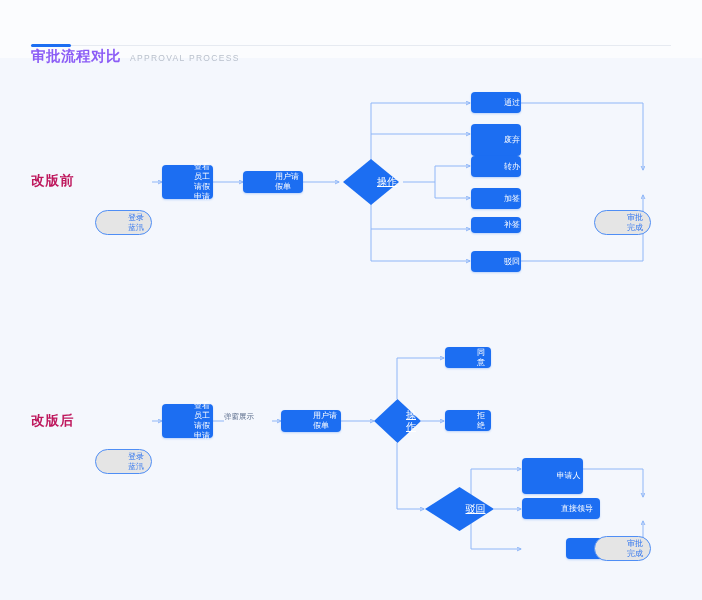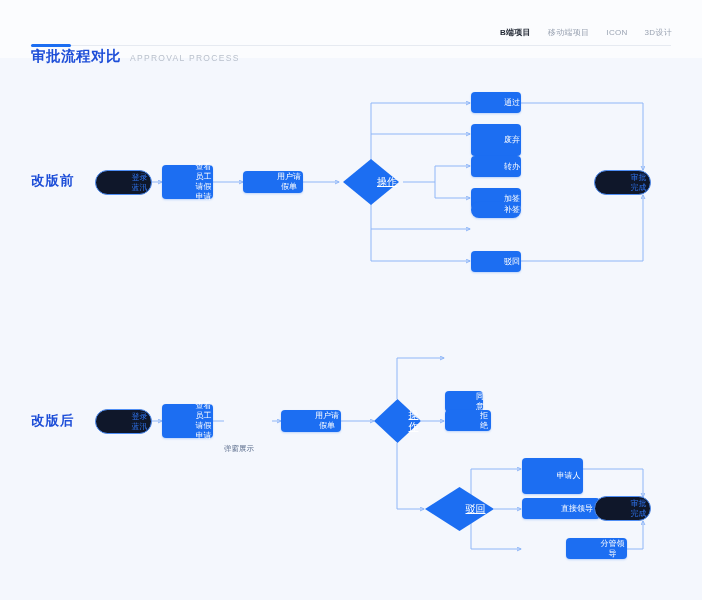--- a/index.html
+++ b/index.html
@@ -8,62 +8,56 @@
     background:#f4f7fd;
     font-family:"Liberation Sans","DejaVu Sans",sans-serif;
     overflow:hidden;
     position:relative;
   }
   #stage{position:relative;width:702px;height:600px;}
 
   
   .header{position:absolute;left:0;top:0;width:702px;height:58px;background:#fbfcfe;}
   .hdr-inner{position:absolute;left:31px;top:20px;display:flex;align-items:baseline;}
-  .hdr-title{font-size:14.5px;font-weight:bold;color:#1d4ed8;letter-spacing:.5px;}
+  .hdr-title{font-size:14.5px;font-weight:bold;color:#8b5cf6;letter-spacing:.5px;}
   .hdr-sub{font-size:8.5px;color:#b9c0cc;letter-spacing:1.3px;margin-left:9px;margin-top:33px;}
   .hdr-rule{position:absolute;left:31px;top:45px;width:640px;height:1px;background:#e6eaf1;}
   .hdr-accent{position:absolute;left:31px;top:44px;width:40px;height:2.5px;background:#1c6ef2;border-radius:2px;}
   .nav{position:absolute;right:30px;top:27px;display:flex;align-items:center;}
   .nav-item{font-size:8px;color:#9aa3b2;margin-left:17px;letter-spacing:.3px;white-space:nowrap;}
   .nav-item.active{color:#1d2430;font-weight:bold;}
 
   
-  .sect-label{position:absolute;font-size:13.5px;font-weight:bold;color:#1d4ed8;letter-spacing:1px;}
+  .sect-label{position:absolute;font-size:13.5px;font-weight:bold;color:#be185d;letter-spacing:1px;}
 
   .node{position:absolute;box-sizing:border-box;display:flex;align-items:center;
-        justify-content:center;text-align:center;line-height:1.25;padding-left:32px;}
+        justify-content:center;line-height:1.25;padding-left:32px;}
   .box{background:#1c6ef2;color:#fff;border-radius:4px;font-size:8px;
        box-shadow:0 1px 2px rgba(28,110,242,.25);}
-  .pill{background:#0f172a;border:1px solid #4f8ef5;color:#2f74ef;
-        border-radius:40px;font-size:8px;}
+  .pill{background:#e5e5e5;border:1px solid #4f8ef5;color:#2f74ef;
+        border-radius:40px;font-size:8px;margin-top:40px;}
   .diamond{color:#fff;font-size:10px;text-decoration:underline;}
   .dlabel{position:relative;z-index:2;}
-  .elab{position:absolute;font-size:7.5px;color:#5d6f8e;white-space:nowrap;margin-top:32px;}
+  .elab{position:absolute;font-size:7.5px;color:#5d6f8e;white-space:nowrap;}
 
   svg.wires{position:absolute;left:0;top:0;width:702px;height:600px;pointer-events:none;}
   svg.wires line,svg.wires path{stroke:#8fb6f7;stroke-width:1;fill:none;}
 </style>
 </head>
 <body>
 
 <div id="stage">
 
   <div class="header">
     <div class="hdr-inner">
       <span class="hdr-title">审批流程对比</span>
       <span class="hdr-sub">APPROVAL PROCESS</span>
     </div>
     <div class="hdr-rule"></div>
     <div class="hdr-accent"></div>
-    <div class="nav">
-      <span class="nav-item active">B端项目</span>
-      <span class="nav-item">移动端项目</span>
-      <span class="nav-item">ICON</span>
-      <span class="nav-item">3D设计</span>
-    </div>
   </div>
 
   <svg class="wires" viewBox="0 0 702 600">
     <defs>
       <marker id="ar" markerWidth="5" markerHeight="5" refX="4.2" refY="2" orient="auto">
         <path d="M0,0 L4.4,2 L0,4 z" fill="#6ba1f5" stroke="none"></path>
       </marker>
     </defs>
 
     <line x1="152" y1="182" x2="162" y2="182" marker-end="url(#ar)"></line>
@@ -124,21 +118,21 @@
     <svg width="56" height="46" style="position:absolute;left:0;top:0;">
       <polygon points="28,0 56,23 28,46 0,23" fill="#1c6ef2"></polygon>
     </svg>
     <span class="dlabel">操作</span>
   </div>
 
   <div class="node box" style="left:471px;top:92px;width:50px;height:21px;">通过</div>
   <div class="node box" style="left:471px;top:124px;width:50px;height:32px;">废弃</div>
   <div class="node box" style="left:471px;top:156px;width:50px;height:21px;">转办</div>
   <div class="node box" style="left:471px;top:188px;width:50px;height:21px;">加签</div>
-  <div class="node box" style="left:471px;top:202px;width:50px;height:16px;border-radius:10px;">补签</div>
+  <div class="node box" style="left:471px;top:217px;width:50px;height:16px;">补签</div>
   <div class="node box" style="left:471px;top:251px;width:50px;height:21px;">驳回</div>
 
   <div class="node pill" style="left:594px;top:170px;width:57px;height:25px;">审批完成</div>
 
   <div class="sect-label" style="left:31px;top:412px;">改版后</div>
 
   <div class="node pill" style="left:95px;top:409px;width:57px;height:25px;">登录蓝汛</div>
 
   <div class="node box" style="left:162px;top:404px;width:51px;height:34px;flex-direction:column;">
     <span>查看员工</span>
@@ -149,21 +143,21 @@
 
   <div class="node box" style="left:281px;top:410px;width:60px;height:22px;">用户请假单</div>
 
   <div class="node diamond" style="left:374px;top:399px;width:47px;height:44px;">
     <svg width="47" height="44" style="position:absolute;left:0;top:0;">
       <polygon points="23.5,0 47,22 23.5,44 0,22" fill="#1c6ef2"></polygon>
     </svg>
     <span class="dlabel">操作</span>
   </div>
 
-  <div class="node box" style="left:445px;top:347px;width:38px;height:21px;margin-top:44px;">同意</div>
+  <div class="node box" style="left:445px;top:347px;width:46px;height:21px;">同意</div>
   <div class="node box" style="left:445px;top:410px;width:46px;height:21px;">拒绝</div>
 
   <div class="node diamond" style="left:425px;top:487px;width:69px;height:44px;">
     <svg width="69" height="44" style="position:absolute;left:0;top:0;">
       <polygon points="34.5,0 69,22 34.5,44 0,22" fill="#1c6ef2"></polygon>
     </svg>
     <span class="dlabel">驳回</span>
   </div>
 
   <div class="node box" style="left:522px;top:458px;width:61px;height:36px;">申请人</div>

